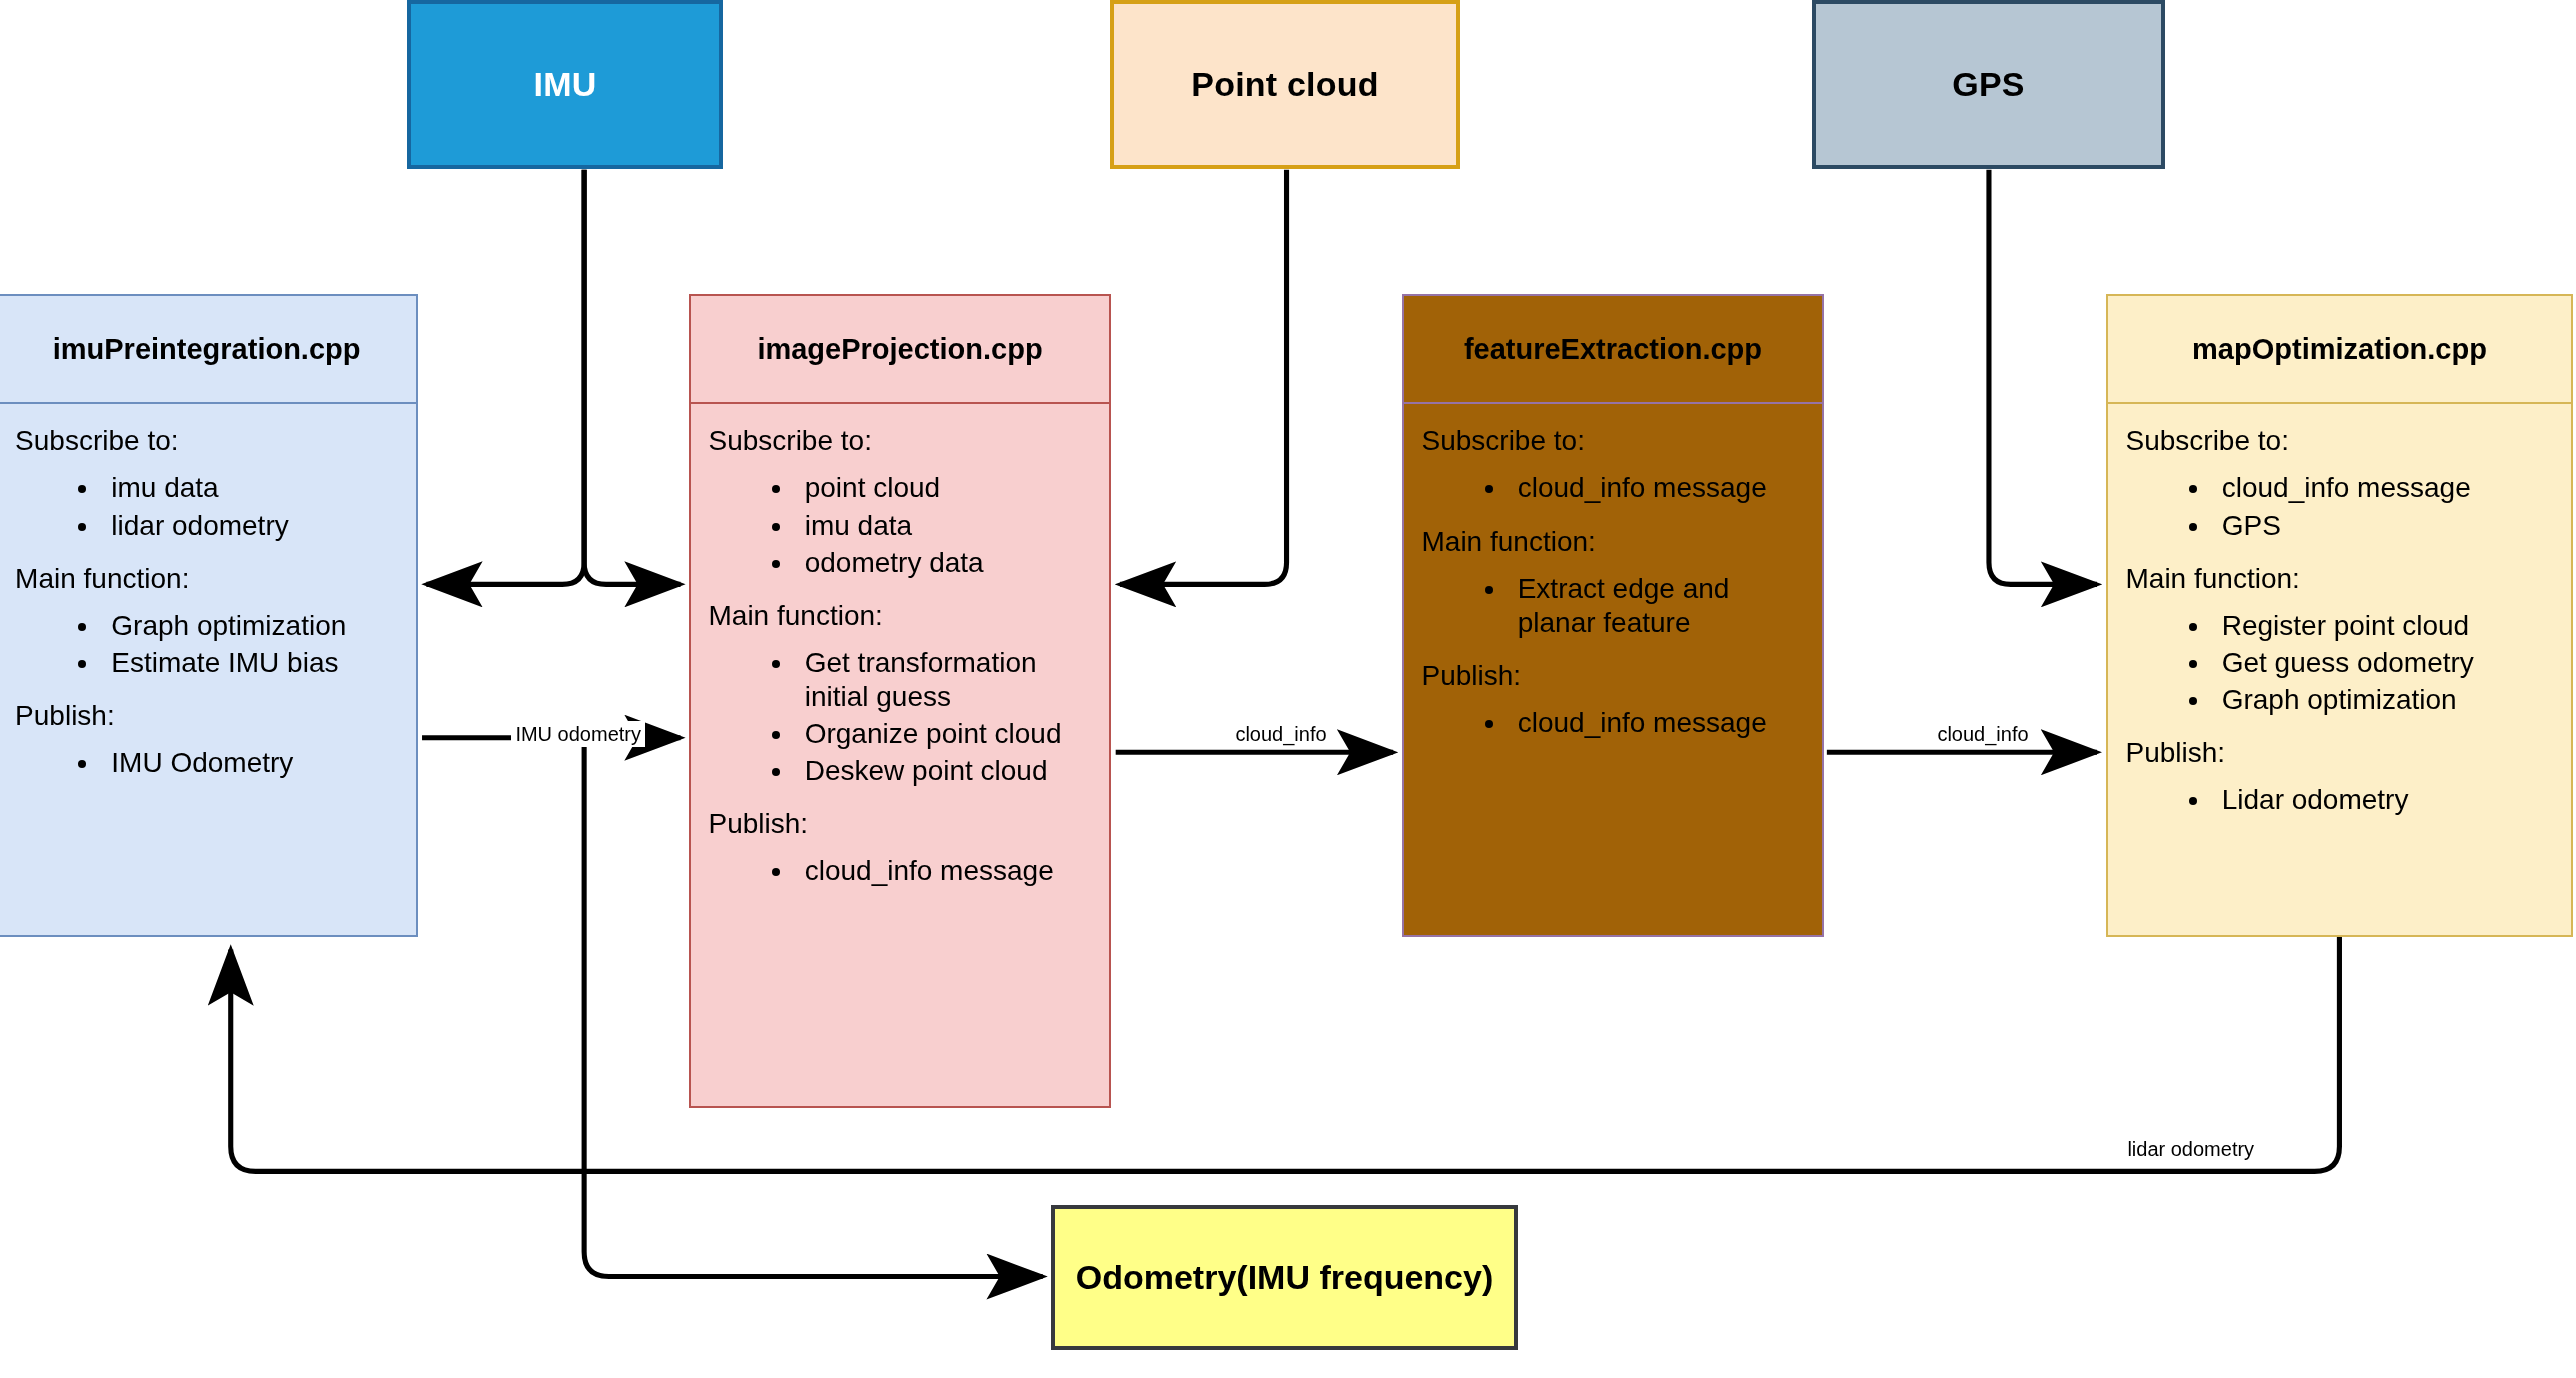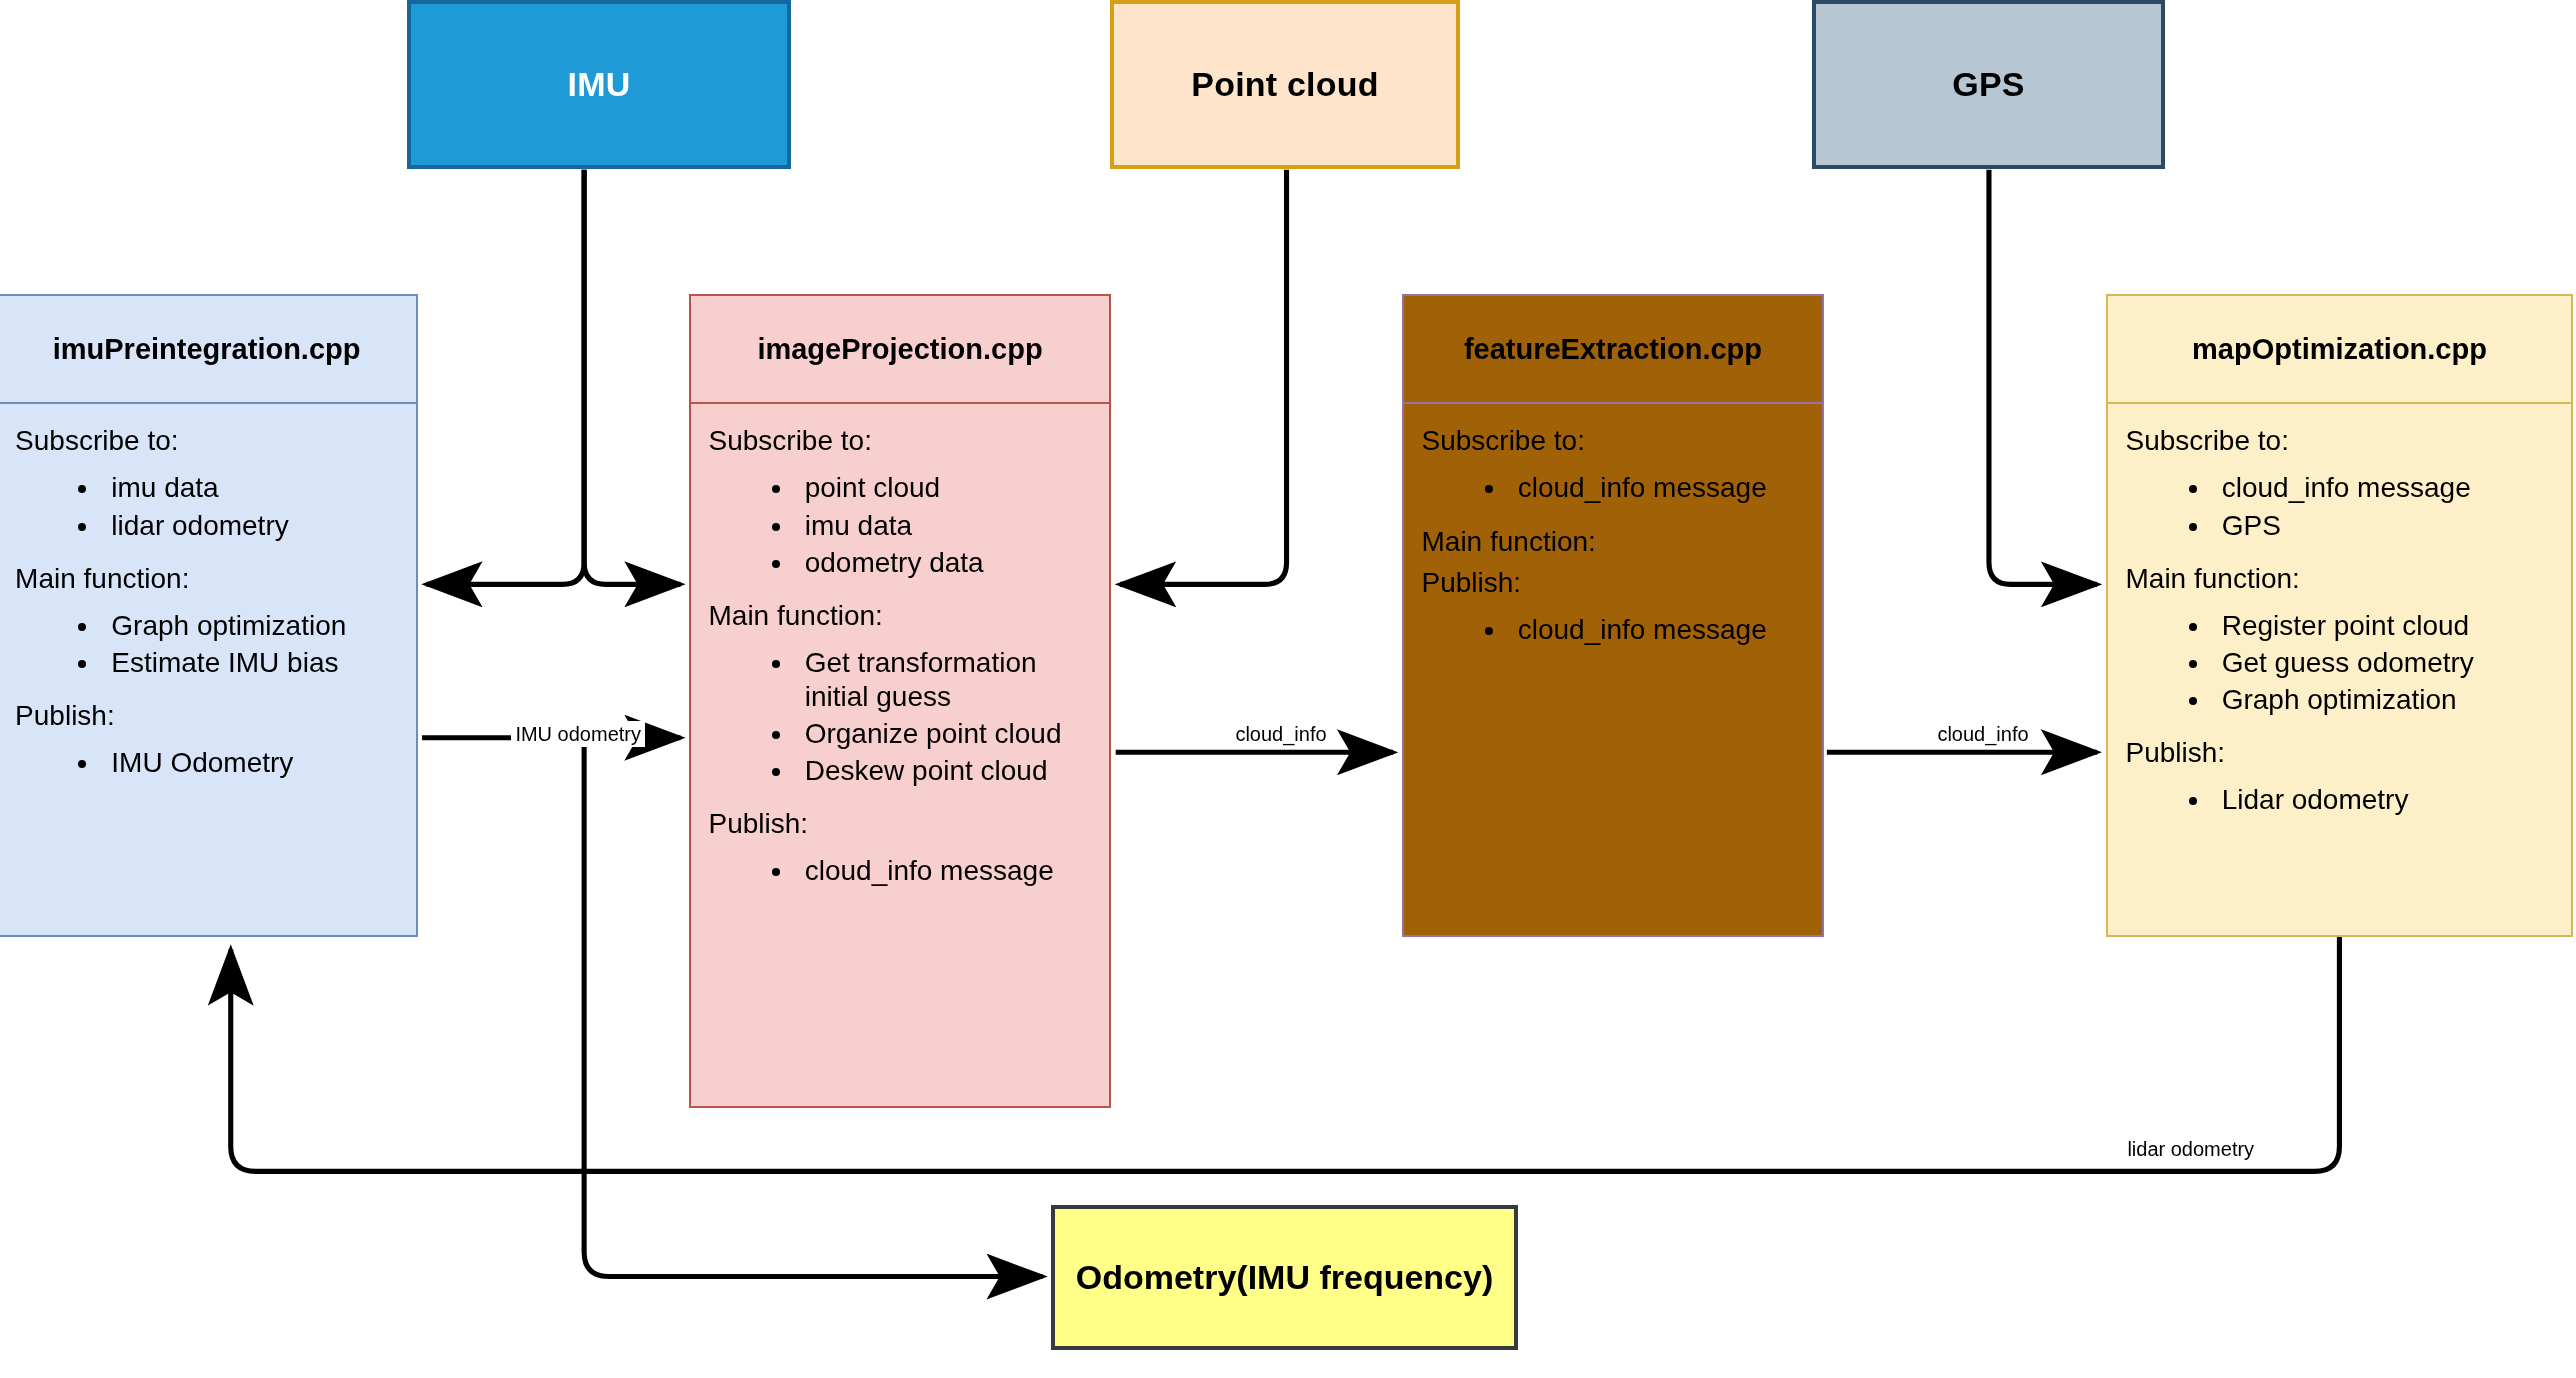--- a/index.html
+++ b/index.html
@@ -34,21 +34,21 @@
     position: absolute;
     box-sizing: border-box;
     display: flex;
     align-items: center;
     justify-content: center;
     font-weight: bold;
     font-size: 34px;
     letter-spacing: 0.2px;
   }
   #src-imu {
-    left: 407px; top: 0px; width: 384px; height: 169px;
+    left: 407px; top: 0px; width: 316px; height: 169px;
     background: #1e9bd7;
     border: 4.4px solid #1667a0;
     color: #ffffff;
   }
   #src-pointcloud {
     left: 1110px; top: 0px; width: 350px; height: 169px;
     background: #fde4ca;
     border: 4.4px solid #d6a016;
     color: #000000;
   }
@@ -264,20 +264,23 @@
   </div>
 
   <div class="node-box" id="node-featext">
     <div class="node-title">featureExtraction.cpp</div>
     <div class="node-body">
       <div class="sec">Subscribe to:</div>
       <ul>
         <li>cloud_info message</li>
       </ul>
       <div class="sec">Main function:</div>
+      <ul>
+        <li>Extract edge and planar feature</li>
+      </ul>
       <div class="sec">Publish:</div>
       <ul>
         <li>cloud_info message</li>
       </ul>
     </div>
   </div>
 
   <div class="node-box" id="node-mapopt">
     <div class="node-title">mapOptimization.cpp</div>
     <div class="node-body">

